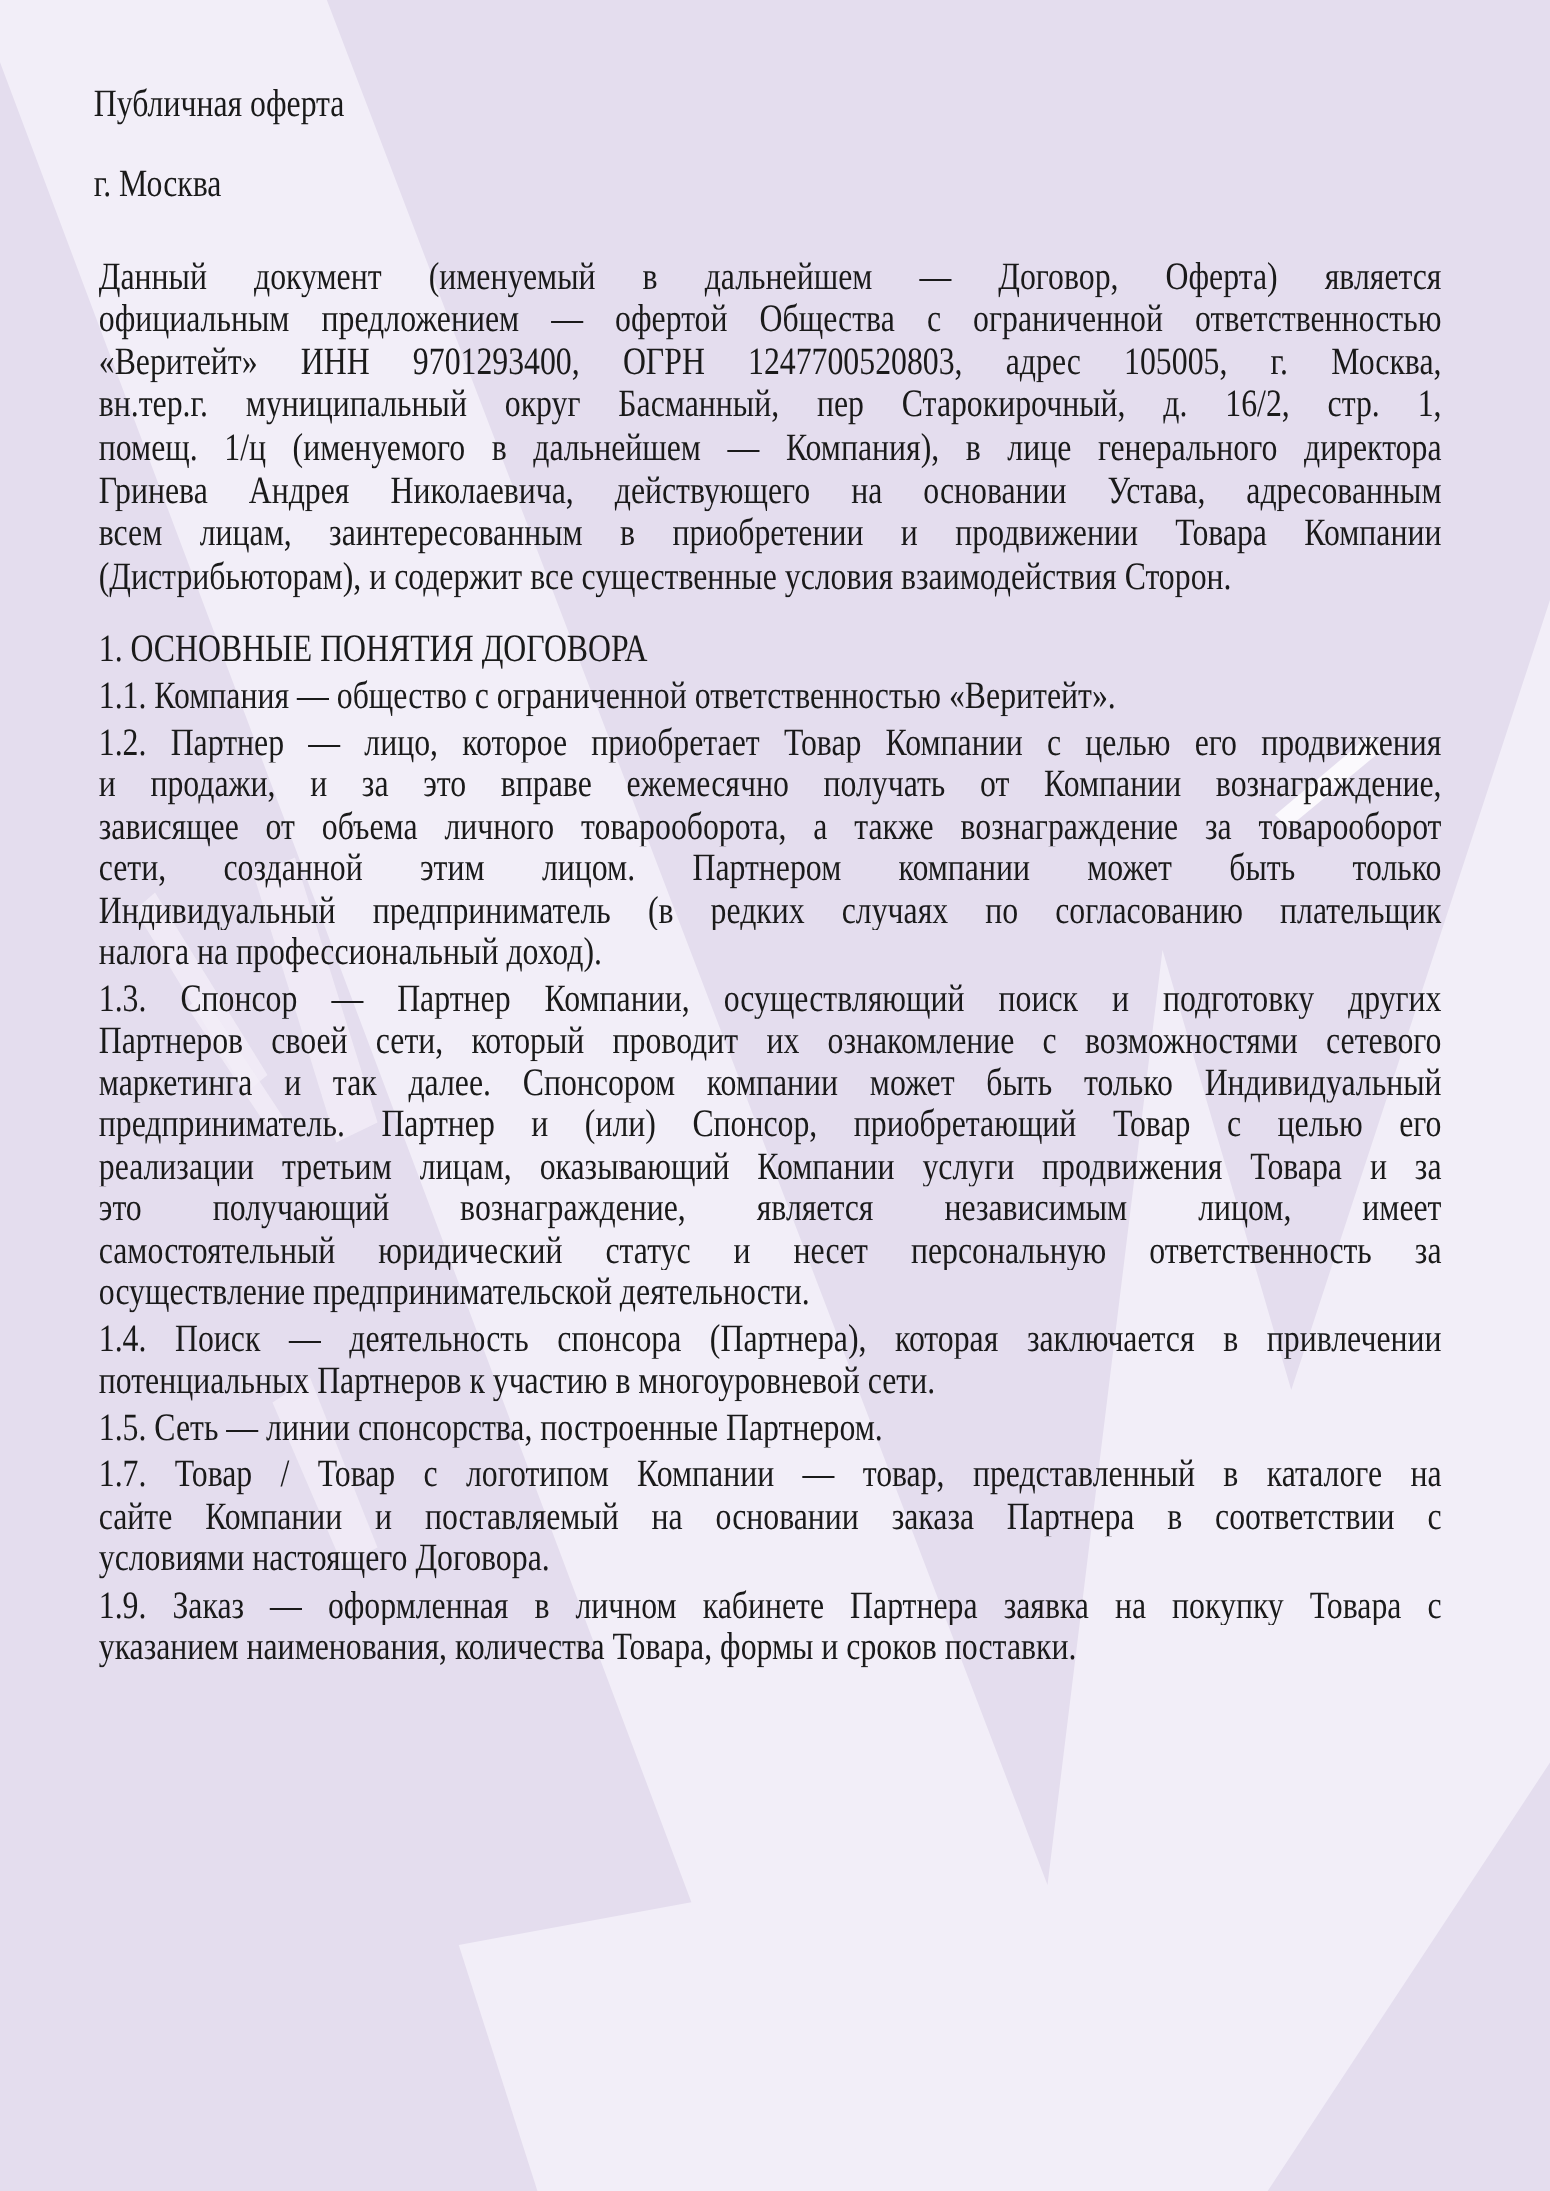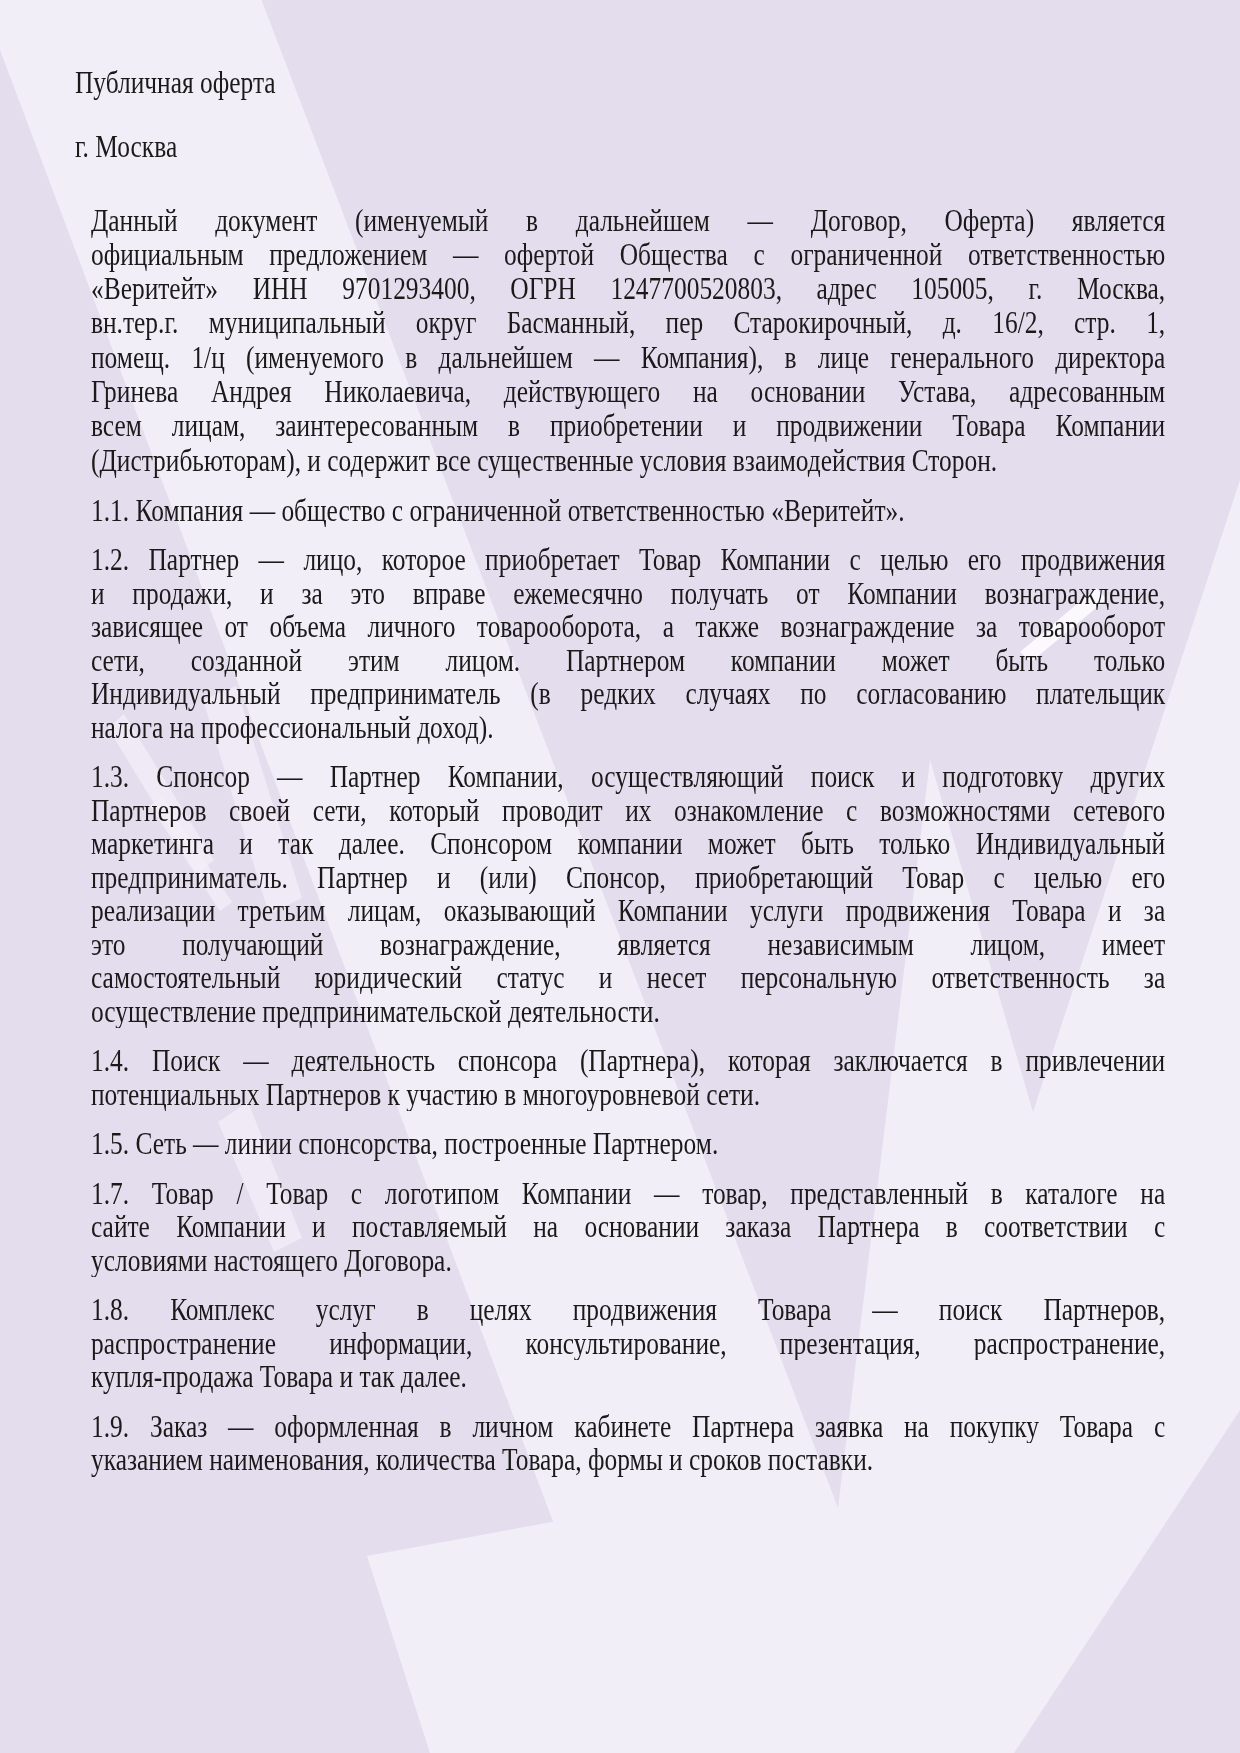--- a/index.html
+++ b/index.html
@@ -20,21 +20,21 @@
   .tl{
     width:1310px;
     transform:scaleX(0.82);
     transform-origin:0 50%;
     font-size:31px;
     line-height:34.3px;
     max-height:35px;
     overflow:hidden;
     white-space:normal;
   }
-  .block{margin:16px;}
+  .block{margin:4px;}
   .block.clause .tl,.block.heading .tl{line-height:33.5px;max-height:34px;}
   .j{text-align:justify;text-align-last:justify;text-justify:inter-word;}
   .title{margin-top:66px;}
   .city{margin-top:30px;}
   #doc-body .block:first-child{margin-top:39px;}
   .block.heading{margin-top:24px;}
 </style>
 </head>
 <body>
 
@@ -61,20 +61,23 @@
         <div class="block paragraph">
           <div class="tl j">Данный документ (именуемый в дальнейшем — Договор, Оферта) является</div>
           <div class="tl j">официальным предложением — офертой Общества с ограниченной ответственностью</div>
           <div class="tl j">«Веритейт» ИНН 9701293400, ОГРН 1247700520803, адрес 105005, г. Москва,</div>
           <div class="tl j">вн.тер.г. муниципальный округ Басманный, пер Старокирочный, д. 16/2, стр. 1,</div>
           <div class="tl j">помещ. 1/ц (именуемого в дальнейшем — Компания), в лице генерального директора</div>
           <div class="tl j">Гринева Андрея Николаевича, действующего на основании Устава, адресованным</div>
           <div class="tl j">всем лицам, заинтересованным в приобретении и продвижении Товара Компании</div>
           <div class="tl">(Дистрибьюторам), и содержит все существенные условия взаимодействия Сторон.</div>
         </div>
+        <div class="block heading">
+          <div class="tl">1. ОСНОВНЫЕ ПОНЯТИЯ ДОГОВОРА</div>
+        </div>
         <div class="block clause">
           <div class="tl">1.1. Компания — общество с ограниченной ответственностью «Веритейт».</div>
         </div>
         <div class="block clause">
           <div class="tl j">1.2. Партнер — лицо, которое приобретает Товар Компании с целью его продвижения</div>
           <div class="tl j">и продажи, и за это вправе ежемесячно получать от Компании вознаграждение,</div>
           <div class="tl j">зависящее от объема личного товарооборота, а также вознаграждение за товарооборот</div>
           <div class="tl j">сети, созданной этим лицом. Партнером компании может быть только</div>
           <div class="tl j">Индивидуальный предприниматель (в редких случаях по согласованию плательщик</div>
           <div class="tl">налога на профессиональный доход).</div>
@@ -95,24 +98,19 @@
         </div>
         <div class="block clause">
           <div class="tl">1.5. Сеть — линии спонсорства, построенные Партнером.</div>
         </div>
         <div class="block clause">
           <div class="tl j">1.7. Товар / Товар с логотипом Компании — товар, представленный в каталоге на</div>
           <div class="tl j">сайте Компании и поставляемый на основании заказа Партнера в соответствии с</div>
           <div class="tl">условиями настоящего Договора.</div>
         </div>
         <div class="block clause">
-          <div class="tl j">1.8. Комплекс услуг в целях продвижения Товара — поиск Партнеров,</div>
-          <div class="tl j">распространение информации, консультирование, презентация, распространение,</div>
-          <div class="tl">купля-продажа Товара и так далее.</div>
-        </div>
-        <div class="block clause">
           <div class="tl j">1.9. Заказ — оформленная в личном кабинете Партнера заявка на покупку Товара с</div>
           <div class="tl">указанием наименования, количества Товара, формы и сроков поставки.</div>
         </div>
       </div>
   </div>
 
 </div>
 
 </body></html>

